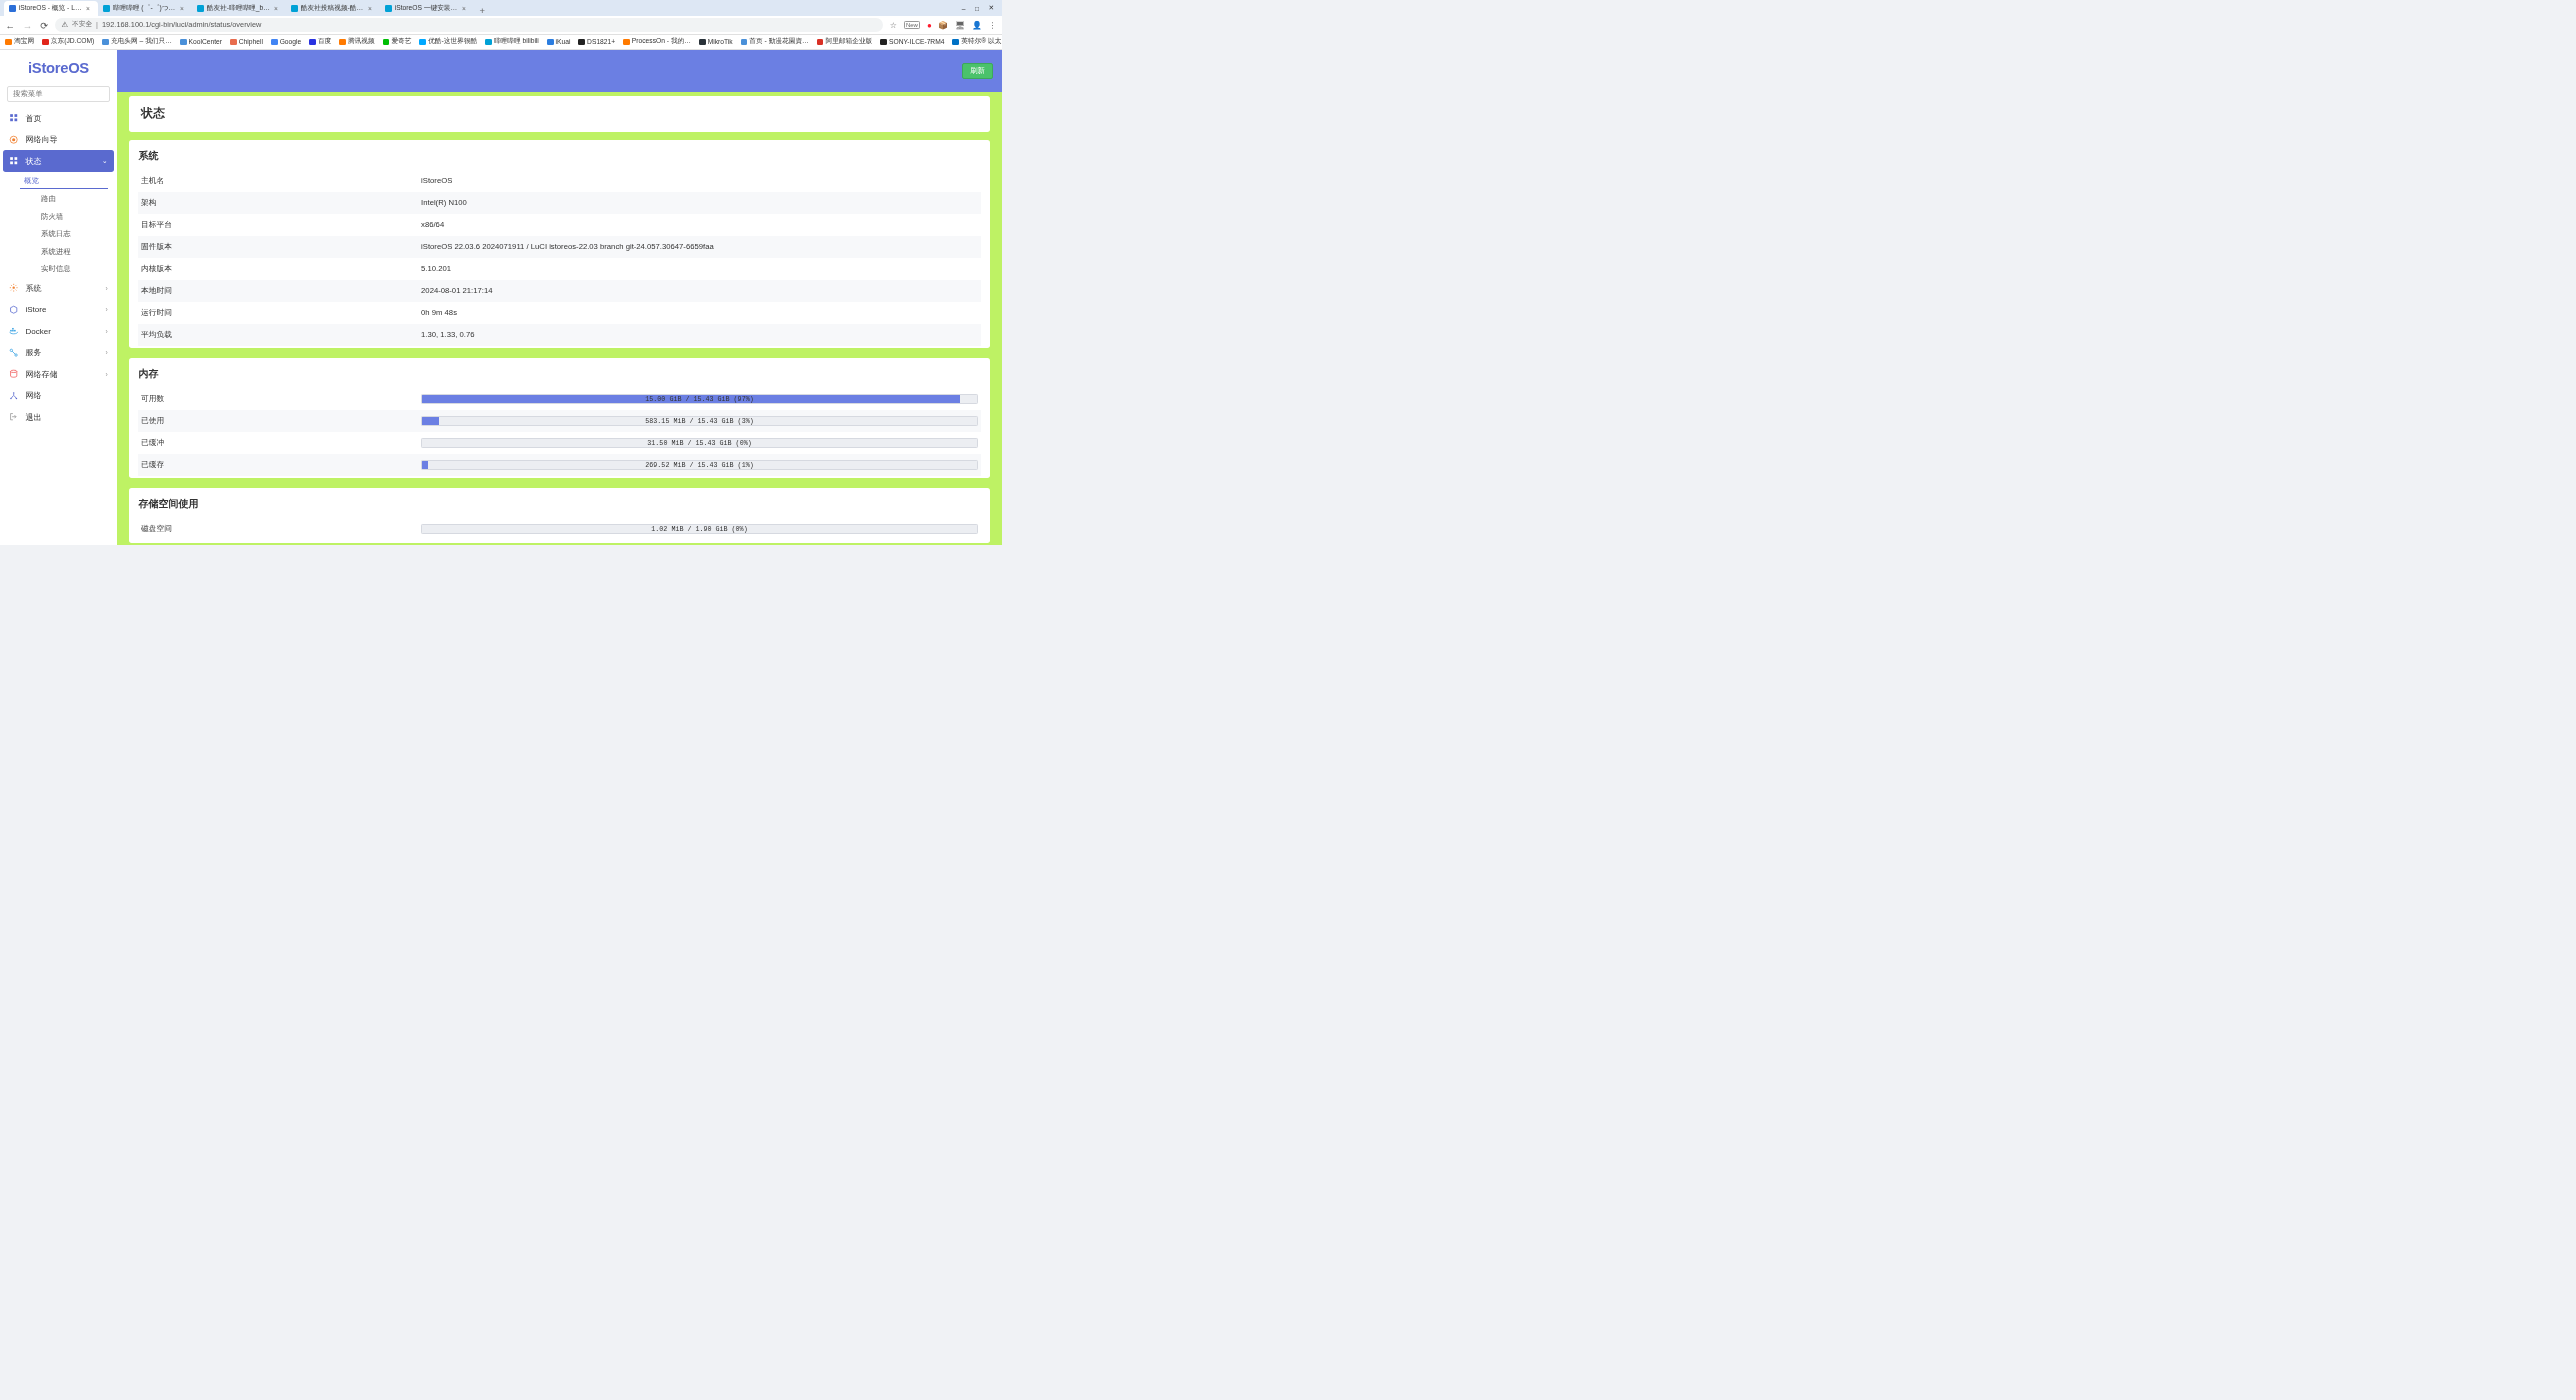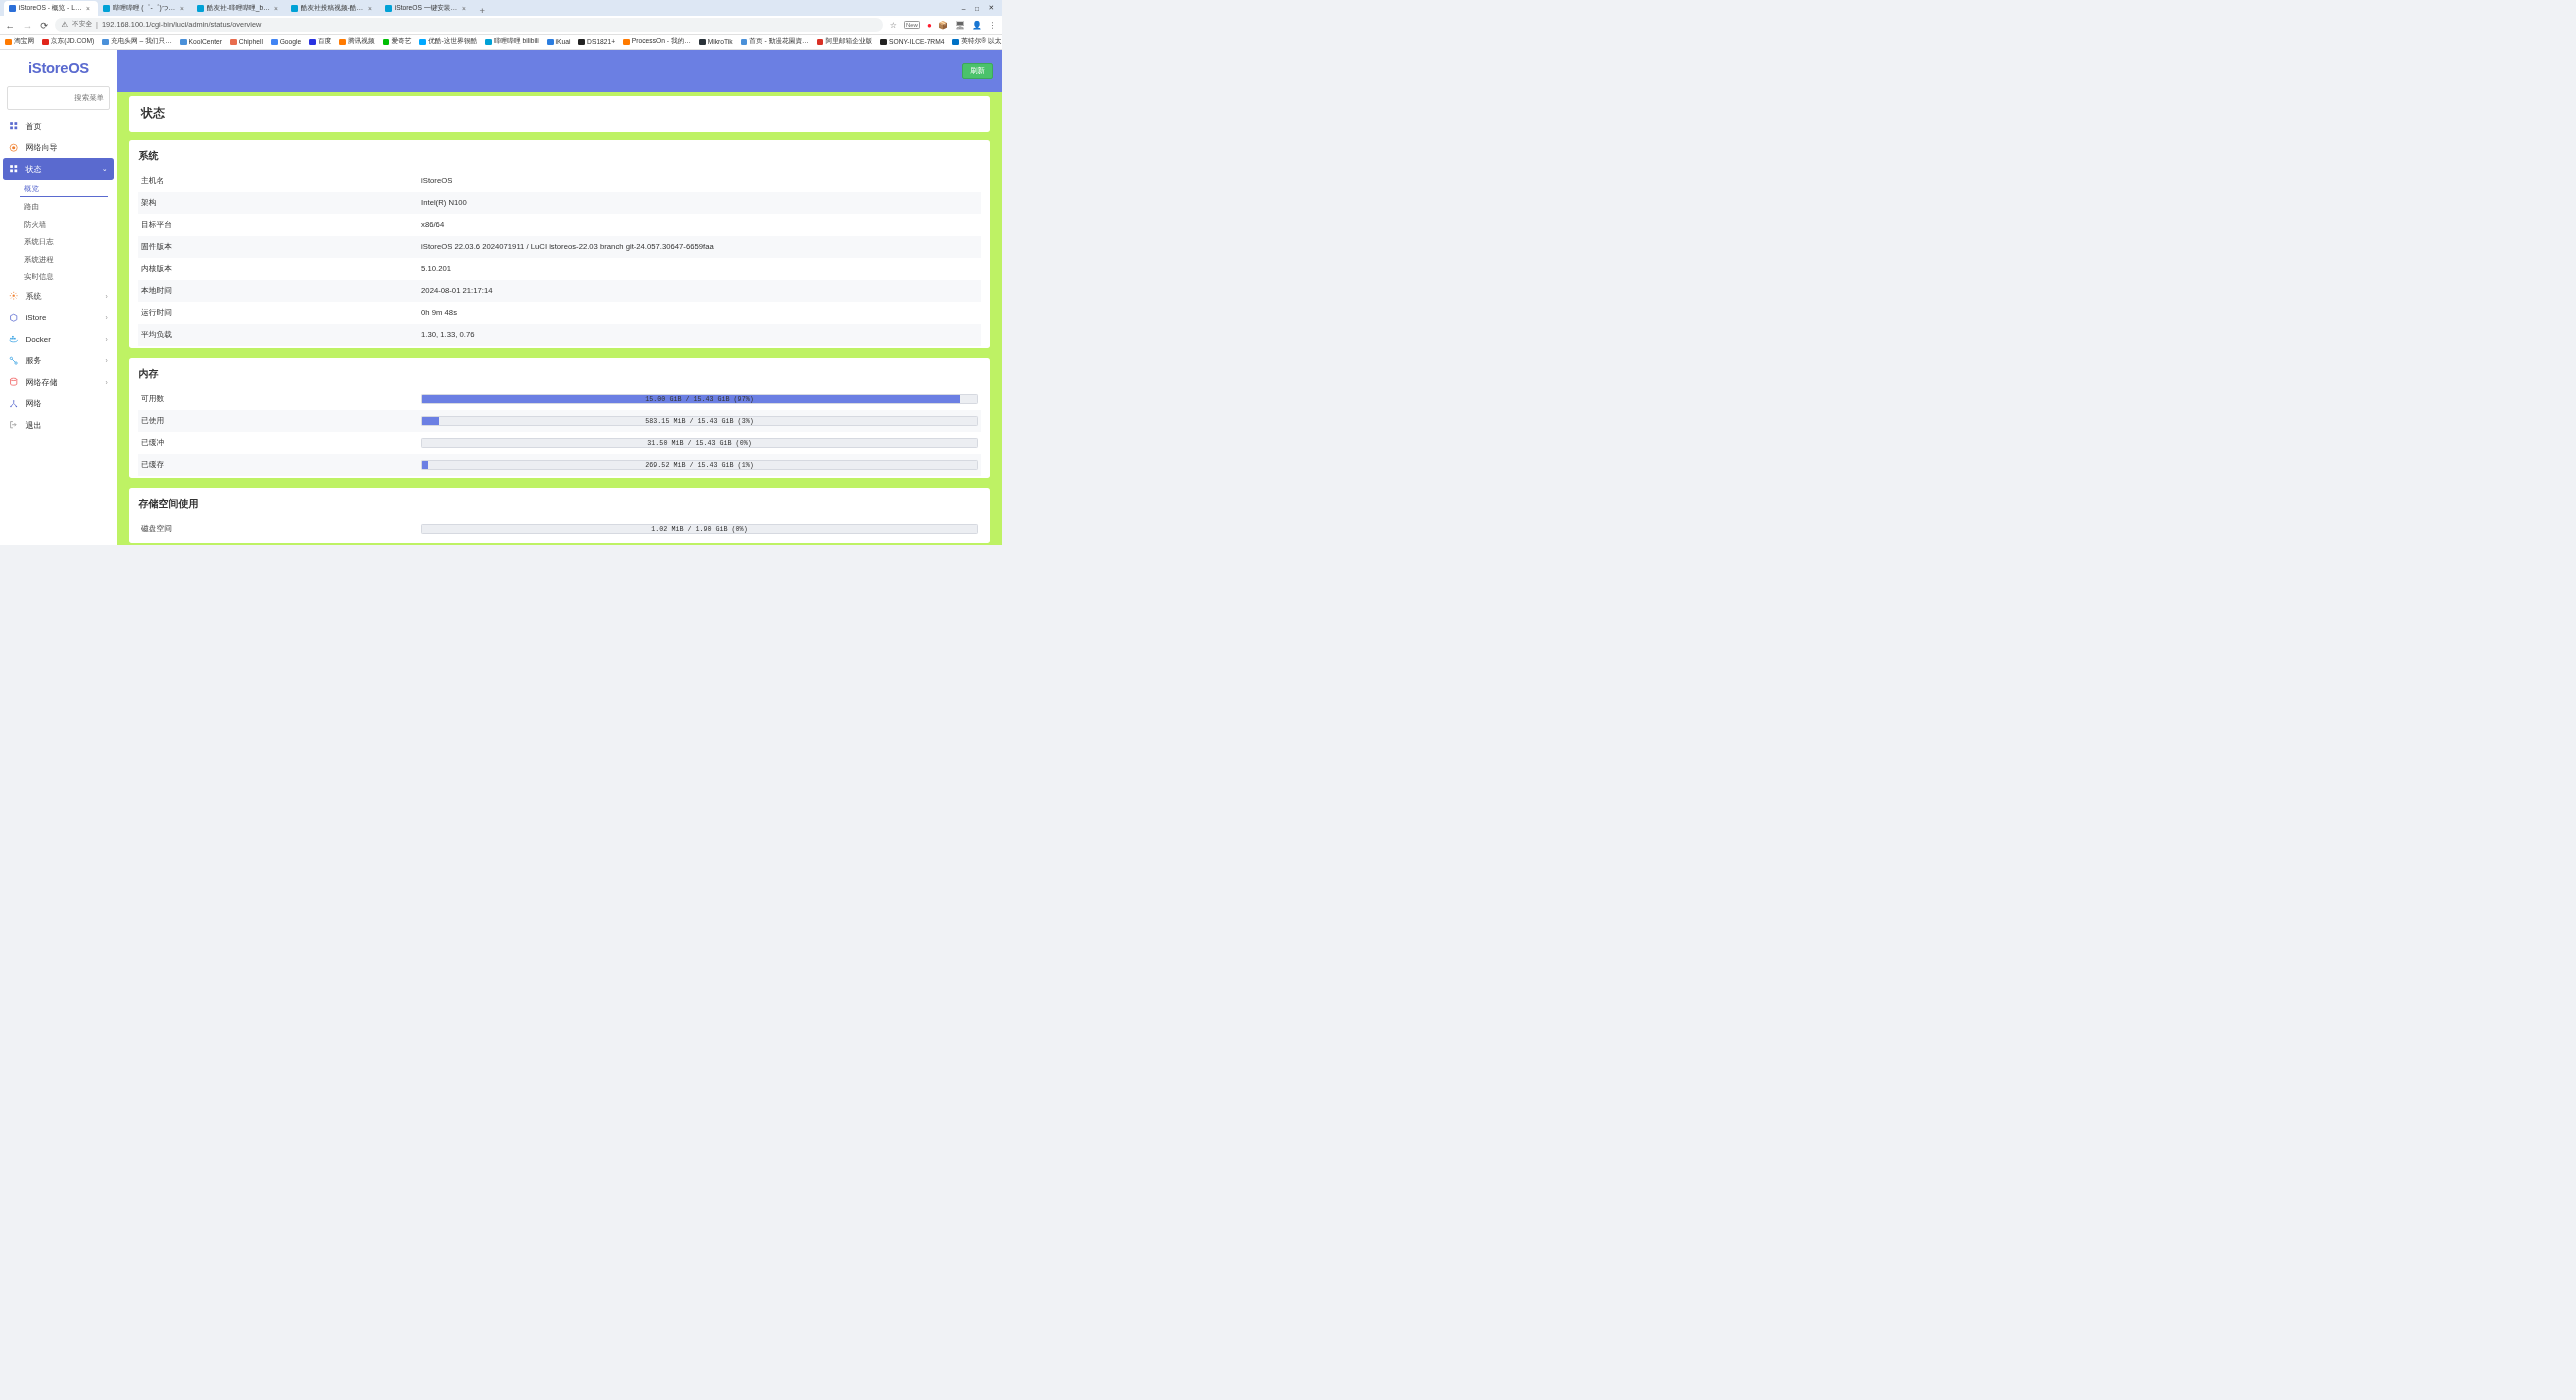--- a/index.html
+++ b/index.html
@@ -28,29 +28,29 @@
 
 .bookmarkbar { height: 14.8px; background: #fff; display: flex; align-items: center; padding: 0 5.4px; gap: 8px; border-bottom: 0.7px solid #e0e0e0; overflow: hidden; }
 .bm { display: flex; align-items: center; gap: 2px; font-size: 6.7px; color: #333; white-space: nowrap; cursor: pointer; }
 .bm-icon { width: 6.7px; height: 6.7px; display: inline-block; }
 
 
 .page { flex: 1; display: flex; background: #bef264; overflow: hidden; }
 .sidebar { width: 117px; background: #fff; display: flex; flex-direction: column; padding-top: 4px; }
 .logo { text-align: center; padding: 6.7px 0 9.4px 0; font-size: 14.8px; font-weight: 700; color: #5a6acf; letter-spacing: -0.3px; }
 .searchbox { margin: 0 6.7px 5.4px 6.7px; }
-.searchbox input { width: 100%; height: 24px; border: 0.7px solid #ddd; border-radius: 2px; padding: 0 5.4px; font-size: 7.4px; color: #888; outline: none; text-align: right; }
+.searchbox input { width: 100%; height: 16px; border: 0.7px solid #ddd; border-radius: 2px; padding: 0 5.4px; font-size: 7.4px; color: #888; outline: none; }
 .nav { flex: 1; overflow-y: auto; }
 .nav-item { display: flex; align-items: center; height: 21.5px; padding: 0 9.4px; font-size: 8px; color: #333; cursor: pointer; gap: 6.7px; }
 .nav-item.active { background: #5a6acf; color: #fff; border-radius: 2.7px; margin: 0 2.7px; padding: 0 6.7px; }
 .nav-item .chev { margin-left: auto; font-size: 6.7px; color: #999; }
 .nav-item.active .chev { color: #fff; }
 .nav-icon { width: 9.4px; height: 9.4px; display: inline-flex; align-items: center; justify-content: center; }
 .subnav { }
-.sub-item { display: block; height: 17.4px; line-height: 17.4px; padding-left: 24px; font-size: 7.4px; color: #555; cursor: pointer; }
+.sub-item { display: block; height: 17.4px; line-height: 17.4px; padding-left: 41px; font-size: 7.4px; color: #555; cursor: pointer; }
 .sub-item.active { color: #5a6acf; border-bottom: 1.3px solid #5a6acf; margin: 0 9.4px 1.3px 20px; padding-left: 4px; }
 
 .main { flex: 1; overflow-y: auto; position: relative; }
 .topbanner { height: 42px; background: #6b7fe3; display: flex; align-items: center; justify-content: flex-end; padding: 0 9.4px; }
 .refresh-btn { background: #4ac26b; color: #fff; border: 0.7px solid #3da85a; border-radius: 2px; padding: 2px 6.7px; font-size: 7.4px; cursor: pointer; }
 
 .card { background: #fff; margin: 4px 12px 8px 12px; border-radius: 2.7px; padding: 9.4px 12px; }
 .card-title { font-size: 12px; font-weight: 700; color: #333; }
 
 .section { background: #fff; margin: 0 12px 9.4px 12px; border-radius: 2.7px; padding: 6.7px 9.4px 2.7px 9.4px; }

